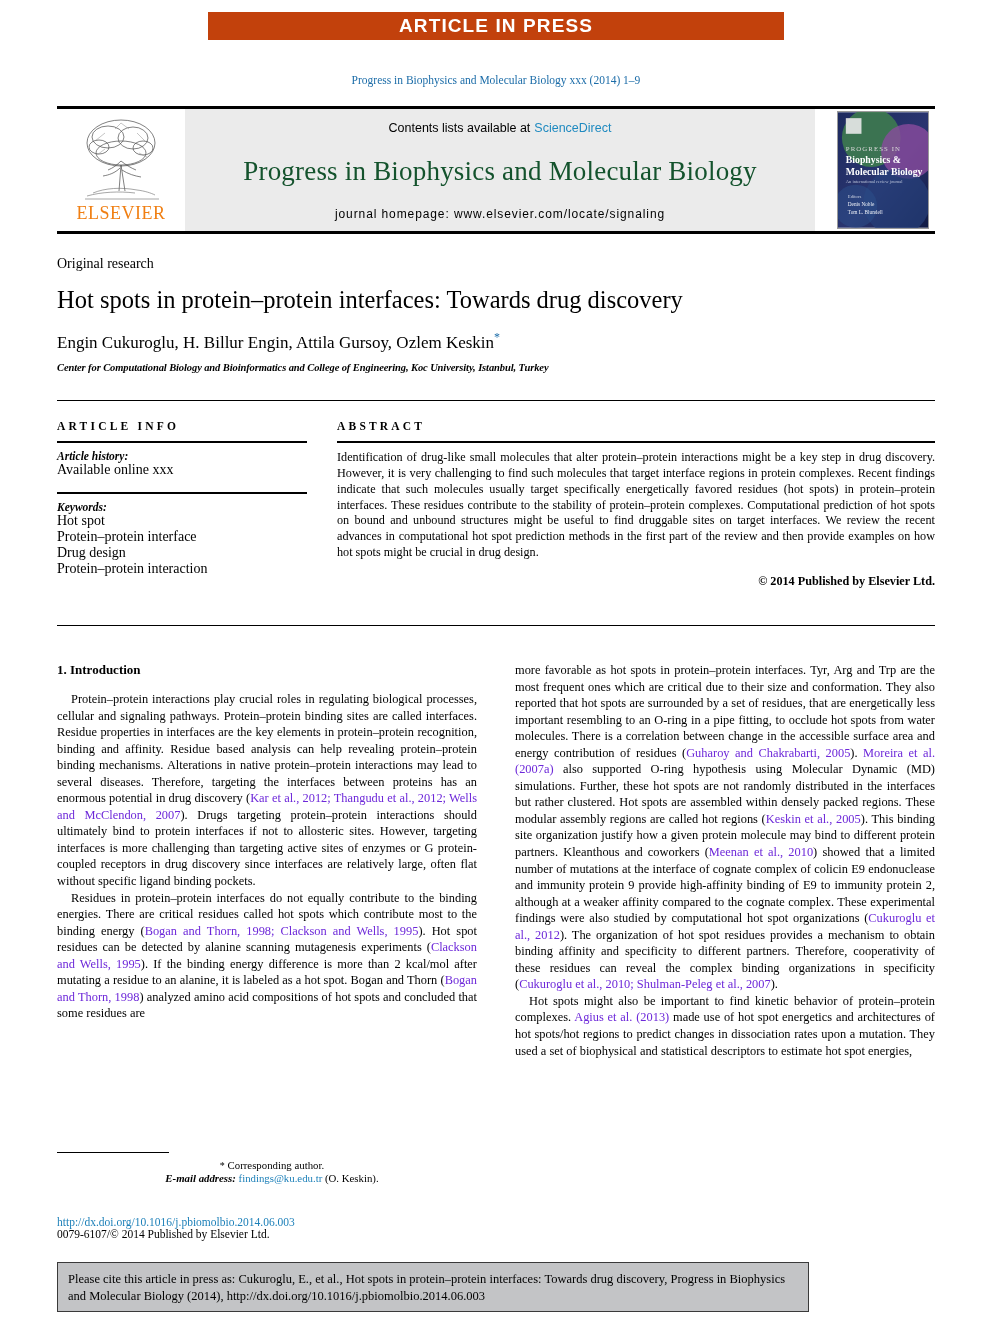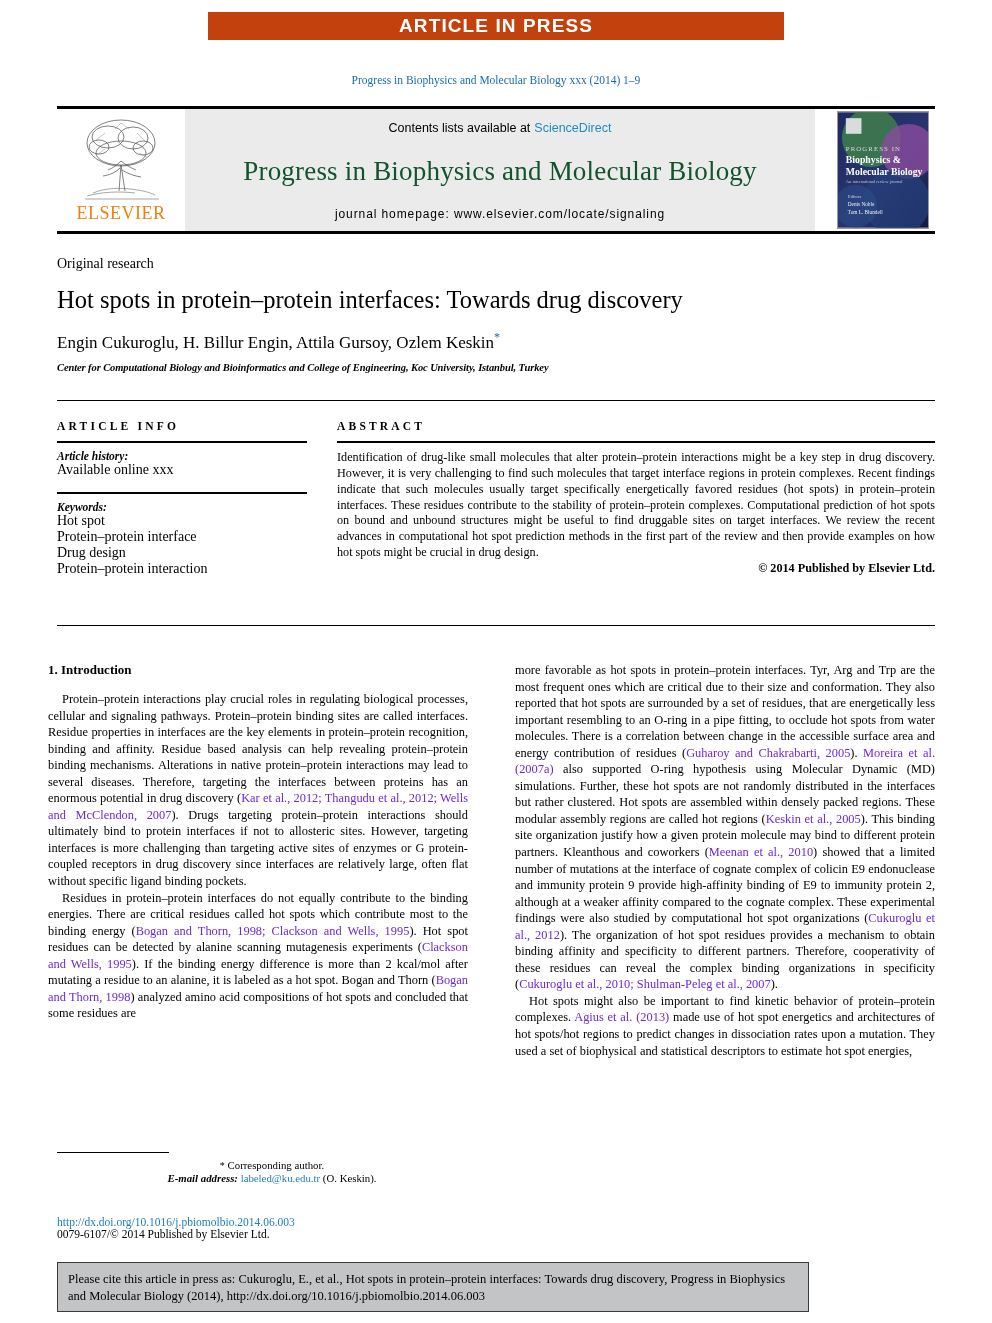--- a/index.html
+++ b/index.html
@@ -217,27 +217,28 @@
   .info-gap { height: 14px; }
   .abstract-text {
     font-size: 12.2px;
     line-height: 1.30;
     text-align: justify;
     margin: 0;
   }
   .copyright-line {
     font-size: 12.2px;
     text-align: right;
+    margin-top: 13px;
     font-weight: bold;
   }
 
   
   .body-left {
     position: absolute;
-    left: 48px;
+    left: 57px;
     top: 662px;
     width: 420px;
   }
   .body-right {
     position: absolute;
     left: 515px;
     top: 662px;
     width: 420px;
   }
   .section-head {
@@ -438,21 +439,21 @@
 </div>
 
 <div class="footnote">
   <div class="fn-rule"></div>
   <p class="fn-line">
     <span class="fn-star">*</span>
     <span>Corresponding author.</span>
   </p>
   <p class="fn-line">
     <span class="fn-ital">E-mail address:</span>
-    <span class="mail-link">labeled@ku.edu.tr</span>
+    <span class="mail-link">findings@ku.edu.tr</span>
     <span>(O. Keskin).</span>
   </p>
 </div>
 
 <div class="doiblock">
   <span class="doi-link">http://dx.doi.org/10.1016/j.pbiomolbio.2014.06.003</span>
   <span class="issn-line">0079-6107/© 2014 Published by Elsevier Ltd.</span>
 </div>
 
 <div class="citebox">

